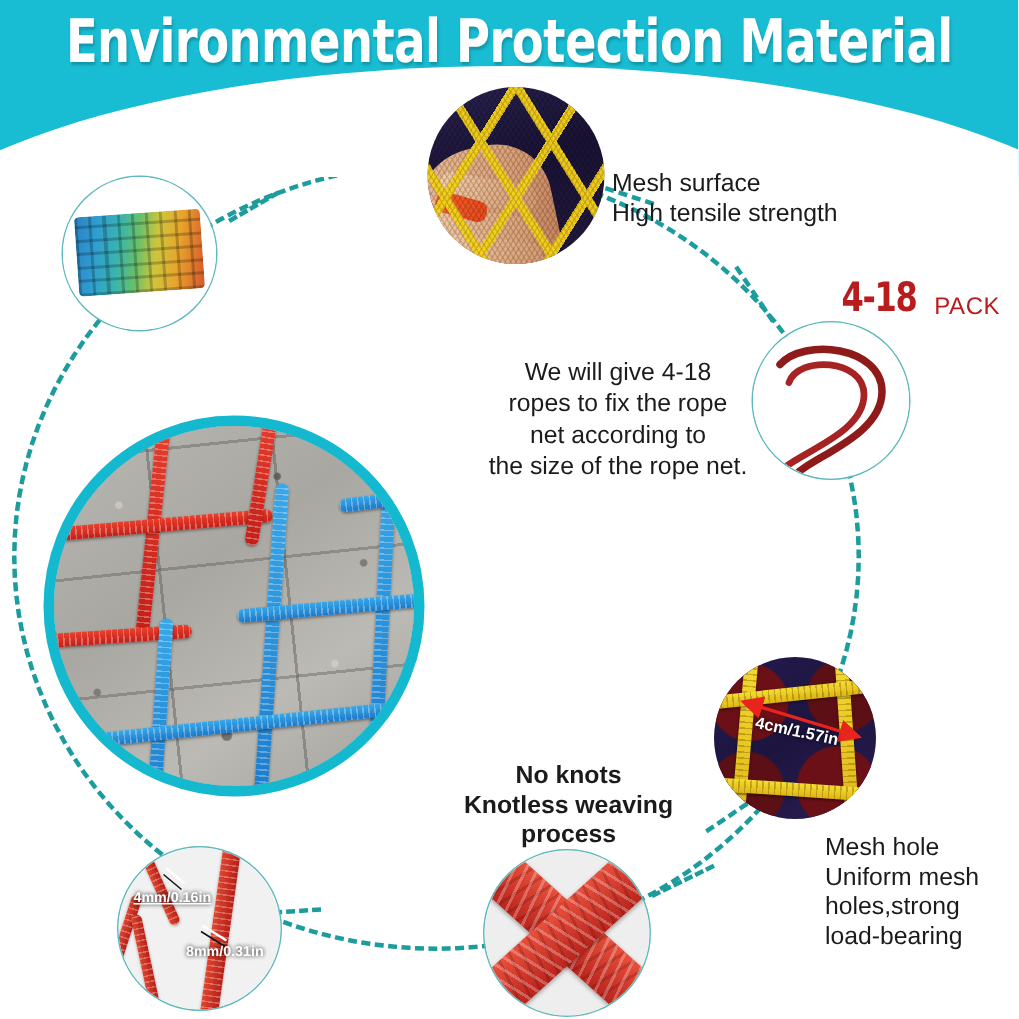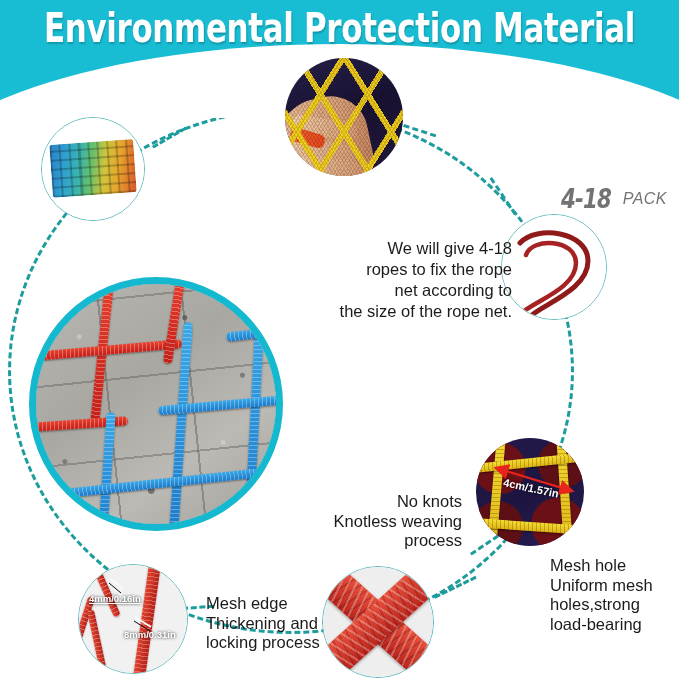--- a/index.html
+++ b/index.html
@@ -30,26 +30,26 @@
 
   
   .bubble{position:absolute;border-radius:50%;overflow:hidden;z-index:4;}
   .bubble.ring-thin{border:1.5px solid #5fb9bd;box-sizing:border-box;}
   .bubble.ring-thick{border:7px solid #14b8cf;box-sizing:border-box;
                      box-shadow:0 0 0 1px #0fa7bd inset;}
 
   
   .lbl{position:absolute;z-index:6;color:#1b1b1b;font-size:16.5px;
        line-height:19.5px;white-space:pre-line;}
-  .lbl.c{text-align:right;}
+  .lbl.c{text-align:center;}
   .lbl.l{text-align:left;}
 
   
   #pack-badge{position:absolute;left:561px;top:183px;z-index:7;
-              display:flex;align-items:center;color:#737373;font-style:italic;}
+              display:flex;align-items:flex-end;color:#b91c1c;}
   #pack-num{font-size:27px;font-weight:bold;letter-spacing:-1px;
             transform:scaleX(.88);transform-origin:0 50%;
             font-family:"DejaVu Sans Condensed","Liberation Sans",sans-serif;}
   #pack-word{font-size:16px;margin-left:5px;letter-spacing:.4px;}
 
   
   .swatch-bg{position:absolute;inset:0;background:#ffffff;}
   .swatch-net{position:absolute;left:9%;top:24%;width:82%;height:52%;
               transform:rotate(-4deg);
               background:
@@ -171,20 +171,22 @@
   <div class="bubble" style="left:285px;top:58px;width:118px;height:118px;">
     <div class="hand-bg"></div>
     <div class="hand-skin"></div>
     <div class="hand-finger" style="left:6%;top:52%;width:56%;height:15%;transform:rotate(10deg);"></div>
     <div class="hand-finger" style="left:2%;top:70%;width:60%;height:15%;transform:rotate(8deg);"></div>
     <div class="hand-finger" style="left:8%;top:86%;width:58%;height:14%;transform:rotate(6deg);"></div>
     <div class="hand-orange"></div>
     <div class="ymesh"></div>
     <div class="ymesh-tex"></div>
   </div>
+  <div class="lbl l" style="left:408px;top:113px;width:210px;">Mesh surface
+High tensile strength</div>
 
   <div id="pack-badge">
     <span id="pack-num">4-18</span>
     <span id="pack-word">PACK</span>
   </div>
 
   <div class="bubble ring-thin" style="left:501px;top:214px;width:106px;height:106px;">
     <div class="coil-bg"></div>
     <svg width="106" height="106" viewBox="0 0 106 106" style="position:absolute;left:0;top:0;">
       <path d="M18 28 C34 10, 86 16, 86 46 C86 74, 44 88, 30 100" fill="none" stroke="#8e1a1a" stroke-width="5" stroke-linecap="round"></path>
@@ -236,41 +238,38 @@
   <div class="lbl l" style="left:550px;top:556px;width:140px;">Mesh hole
 Uniform mesh
 holes,strong
 load-bearing</div>
 
   <div class="bubble ring-thin" style="left:322px;top:566px;width:112px;height:112px;">
     <div class="x-bg"></div>
     <div class="x-arm" style="transform:translate(-50%,-50%) rotate(42deg);"></div>
     <div class="x-arm" style="transform:translate(-50%,-50%) rotate(-42deg);"></div>
   </div>
-  <div class="lbl c" style="left:296px;top:492px;width:166px;">No knots
+  <div class="lbl c" style="left:296px;top:508px;width:166px;font-weight:bold;">No knots
 Knotless weaving
 process</div>
 
   <div class="bubble ring-thin" style="left:78px;top:564px;width:110px;height:110px;">
     <div class="edge-bg"></div>
     <div class="edge-rope" style="left:62px;top:-12px;width:12px;height:136px;transform:rotate(8deg);"></div>
     <div class="edge-rope" style="left:22px;top:-10px;width:7px;height:64px;transform:rotate(-24deg);"></div>
     <div class="edge-rope" style="left:-4px;top:30px;width:7px;height:86px;transform:rotate(18deg);"></div>
     <div class="edge-rope" style="left:16px;top:44px;width:7px;height:78px;transform:rotate(-12deg);"></div>
     <svg width="110" height="110" viewBox="0 0 110 110" style="position:absolute;left:0;top:0;">
       <line x1="32" y1="14" x2="44" y2="24" stroke="#ffffff" stroke-width="1.6"></line>
       <line x1="30" y1="18" x2="42" y2="28" stroke="#111111" stroke-width="1"></line>
       <line x1="56" y1="52" x2="72" y2="62" stroke="#ffffff" stroke-width="1.6"></line>
       <line x1="55" y1="56" x2="71" y2="66" stroke="#111111" stroke-width="1"></line>
     </svg>
     <div class="meas dark" style="left:10px;top:28px;text-decoration:underline;">4mm/0.16in</div>
     <div class="meas dark" style="left:45px;top:64px;text-align:right;">8mm/0.31in</div>
   </div>
-  <div class="lbl l" style="left:206px;top:594px;width:180px;">Mesh edge
-Thickening and
-locking process</div>
 
   <div id="header-band">
     <div id="header-curve"></div>
   </div>
   <div id="title">Environmental Protection Material</div>
 
 </div>
 
 </body></html>

